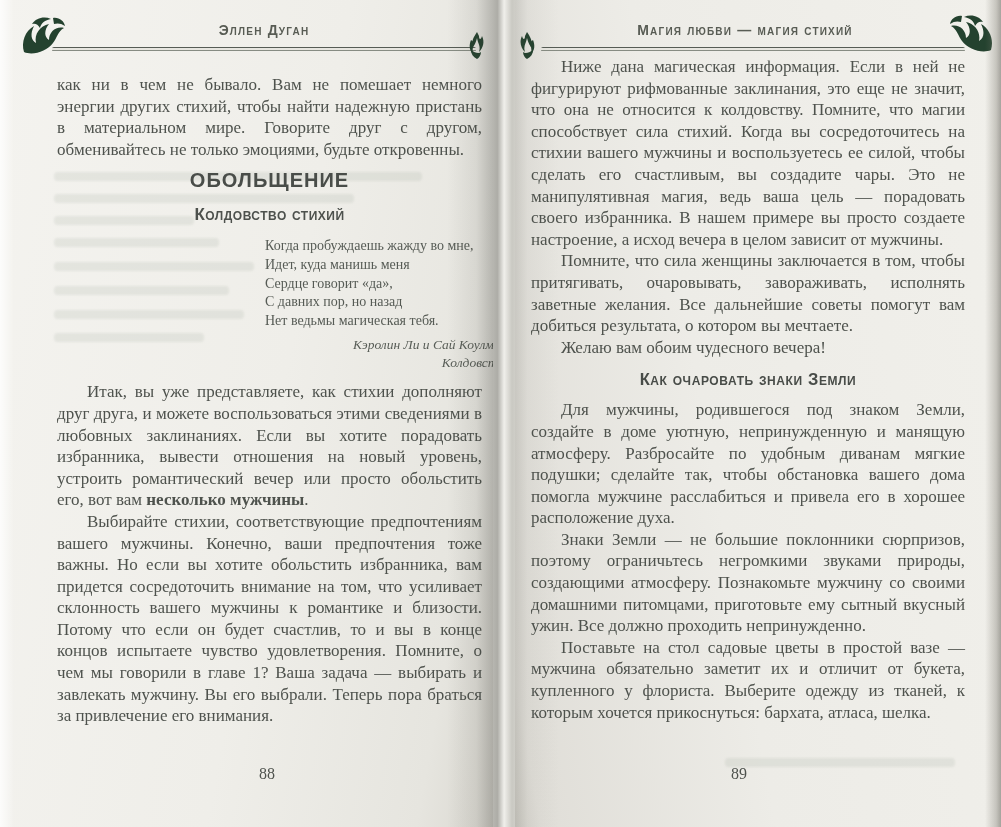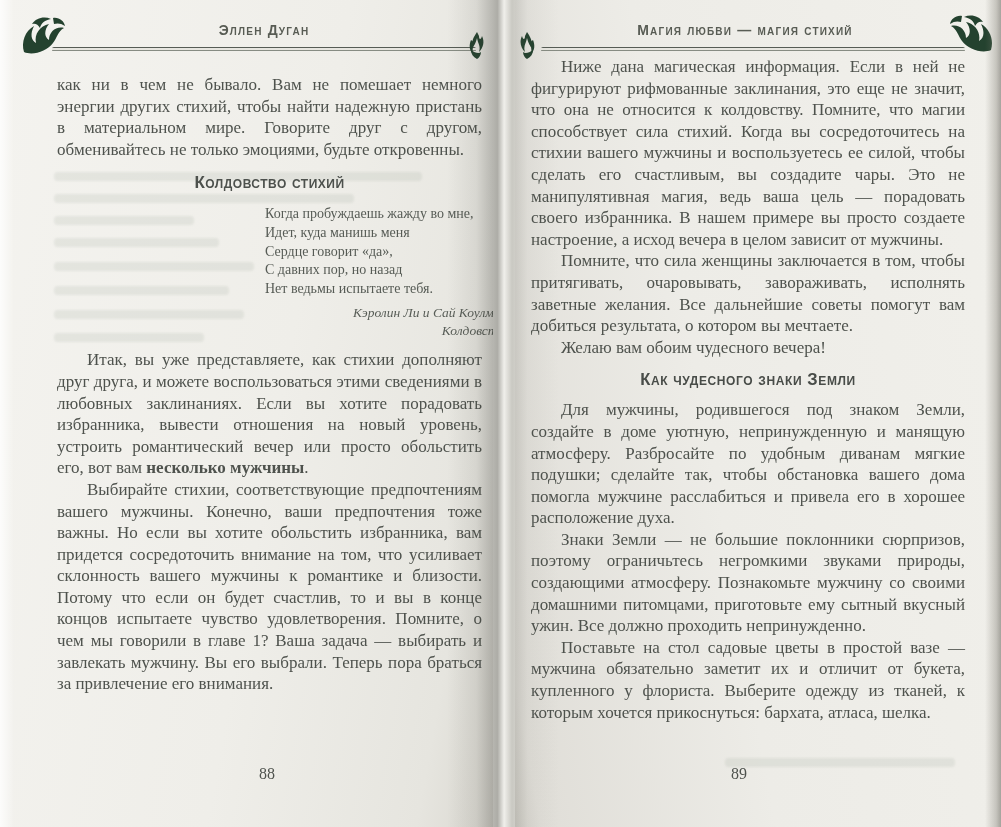--- a/index.html
+++ b/index.html
@@ -139,28 +139,29 @@
         <path d="M10 0 C6 6 4 10 6 15 C8 12 9 10 10 6 C11 12 14 14 12 20 C16 16 18 10 15 4 C14 8 12 8 12 4 Z"></path>
         <path d="M4 8 C2 13 2 18 6 22 C5 17 6 14 8 11 Z"></path>
         <path d="M10 27 C6 25 4 22 4 18 C8 21 12 22 14 20 C14 23 12 26 10 27 Z"></path>
       </g>
         </svg>
     </span>
 
     <div class="text-col">
       <p class="noindent">как ни в чем не бывало. Вам не помешает немного энергии других стихий, чтобы найти надежную пристань в материальном мире. Говорите друг с другом, обменивайтесь не только эмоциями, будьте откровенны.</p>
 
+      <div class="chapter-title">ОБОЛЬЩЕНИЕ</div>
       <div class="chapter-subtitle">Колдовство стихий</div>
 
       <div class="epigraph">
         <div>Когда пробуждаешь жажду во мне,</div>
         <div>Идет, куда манишь меня</div>
         <div>Сердце говорит «да»,</div>
         <div>С давних пор, но назад</div>
-        <div>Нет ведьмы испытаете тебя.</div>
+        <div>Нет ведьмы магическая тебя.</div>
       </div>
       <div class="epigraph-attr">
         <div>Кэролин Ли и Сай Коулмен,</div>
         <div>Колдовство</div>
       </div>
 
       <p><span>Итак, вы уже представляете, как стихии дополняют друг друга, и можете воспользоваться этими сведениями в любовных заклинаниях. Если вы хотите порадовать избранника, вывести отношения на новый уровень, устроить романтический вечер или просто обольстить его, вот вам </span><b>несколько мужчины</b><span>.</span></p>
       <p>Выбирайте стихии, соответствующие предпочтениям вашего мужчины. Конечно, ваши предпочтения тоже важны. Но если вы хотите обольстить избранника, вам придется сосредоточить внимание на том, что усиливает склонность вашего мужчины к романтике и близости. Потому что если он будет счастлив, то и вы в конце концов испытаете чувство удовлетворения. Помните, о чем мы говорили в главе 1? Ваша задача — выбирать и завлекать мужчину. Вы его выбрали. Теперь пора браться за привлечение его внимания.</p>
     </div>
 
@@ -194,21 +195,21 @@
         <path d="M33 2 C39 1 44 5 45 10 C41 7 37 7 34 8 Z"></path>
       </g>
         </svg>
     </span>
 
     <div class="text-col">
       <p>Ниже дана магическая информация. Если в ней не фигурируют рифмованные заклинания, это еще не значит, что она не относится к колдовству. Помните, что магии способствует сила стихий. Когда вы сосредоточитесь на стихии вашего мужчины и воспользуетесь ее силой, чтобы сделать его счастливым, вы создадите чары. Это не манипулятивная магия, ведь ваша цель — порадовать своего избранника. В нашем примере вы просто создаете настроение, а исход вечера в целом зависит от мужчины.</p>
       <p>Помните, что сила женщины заключается в том, чтобы притягивать, очаровывать, завораживать, исполнять заветные желания. Все дальнейшие советы помогут вам добиться результата, о котором вы мечтаете.</p>
       <p>Желаю вам обоим чудесного вечера!</p>
 
-      <div class="section-title">Как чудесного знаки Земли</div>
+      <div class="section-title">Как очаровать знаки Земли</div>
 
       <p>Для мужчины, родившегося под знаком Земли, создайте в доме уютную, непринужденную и манящую атмосферу. Разбросайте по удобным диванам мягкие подушки; сделайте так, чтобы обстановка вашего дома помогла мужчине расслабиться и привела его в хорошее расположение духа.</p>
       <p>Знаки Земли — не большие поклонники сюрпризов, поэтому ограничьтесь негромкими звуками природы, создающими атмосферу. Познакомьте мужчину со своими домашними питомцами, приготовьте ему сытный вкусный ужин. Все должно проходить непринужденно.</p>
       <p>Поставьте на стол садовые цветы в простой вазе — мужчина обязательно заметит их и отличит от букета, купленного у флориста. Выберите одежду из тканей, к которым хочется прикоснуться: бархата, атласа, шелка.</p>
     </div>
 
     <div class="footer">
       <div class="rule"></div>
       <span class="folio">89</span>
       <div class="rule"></div>

